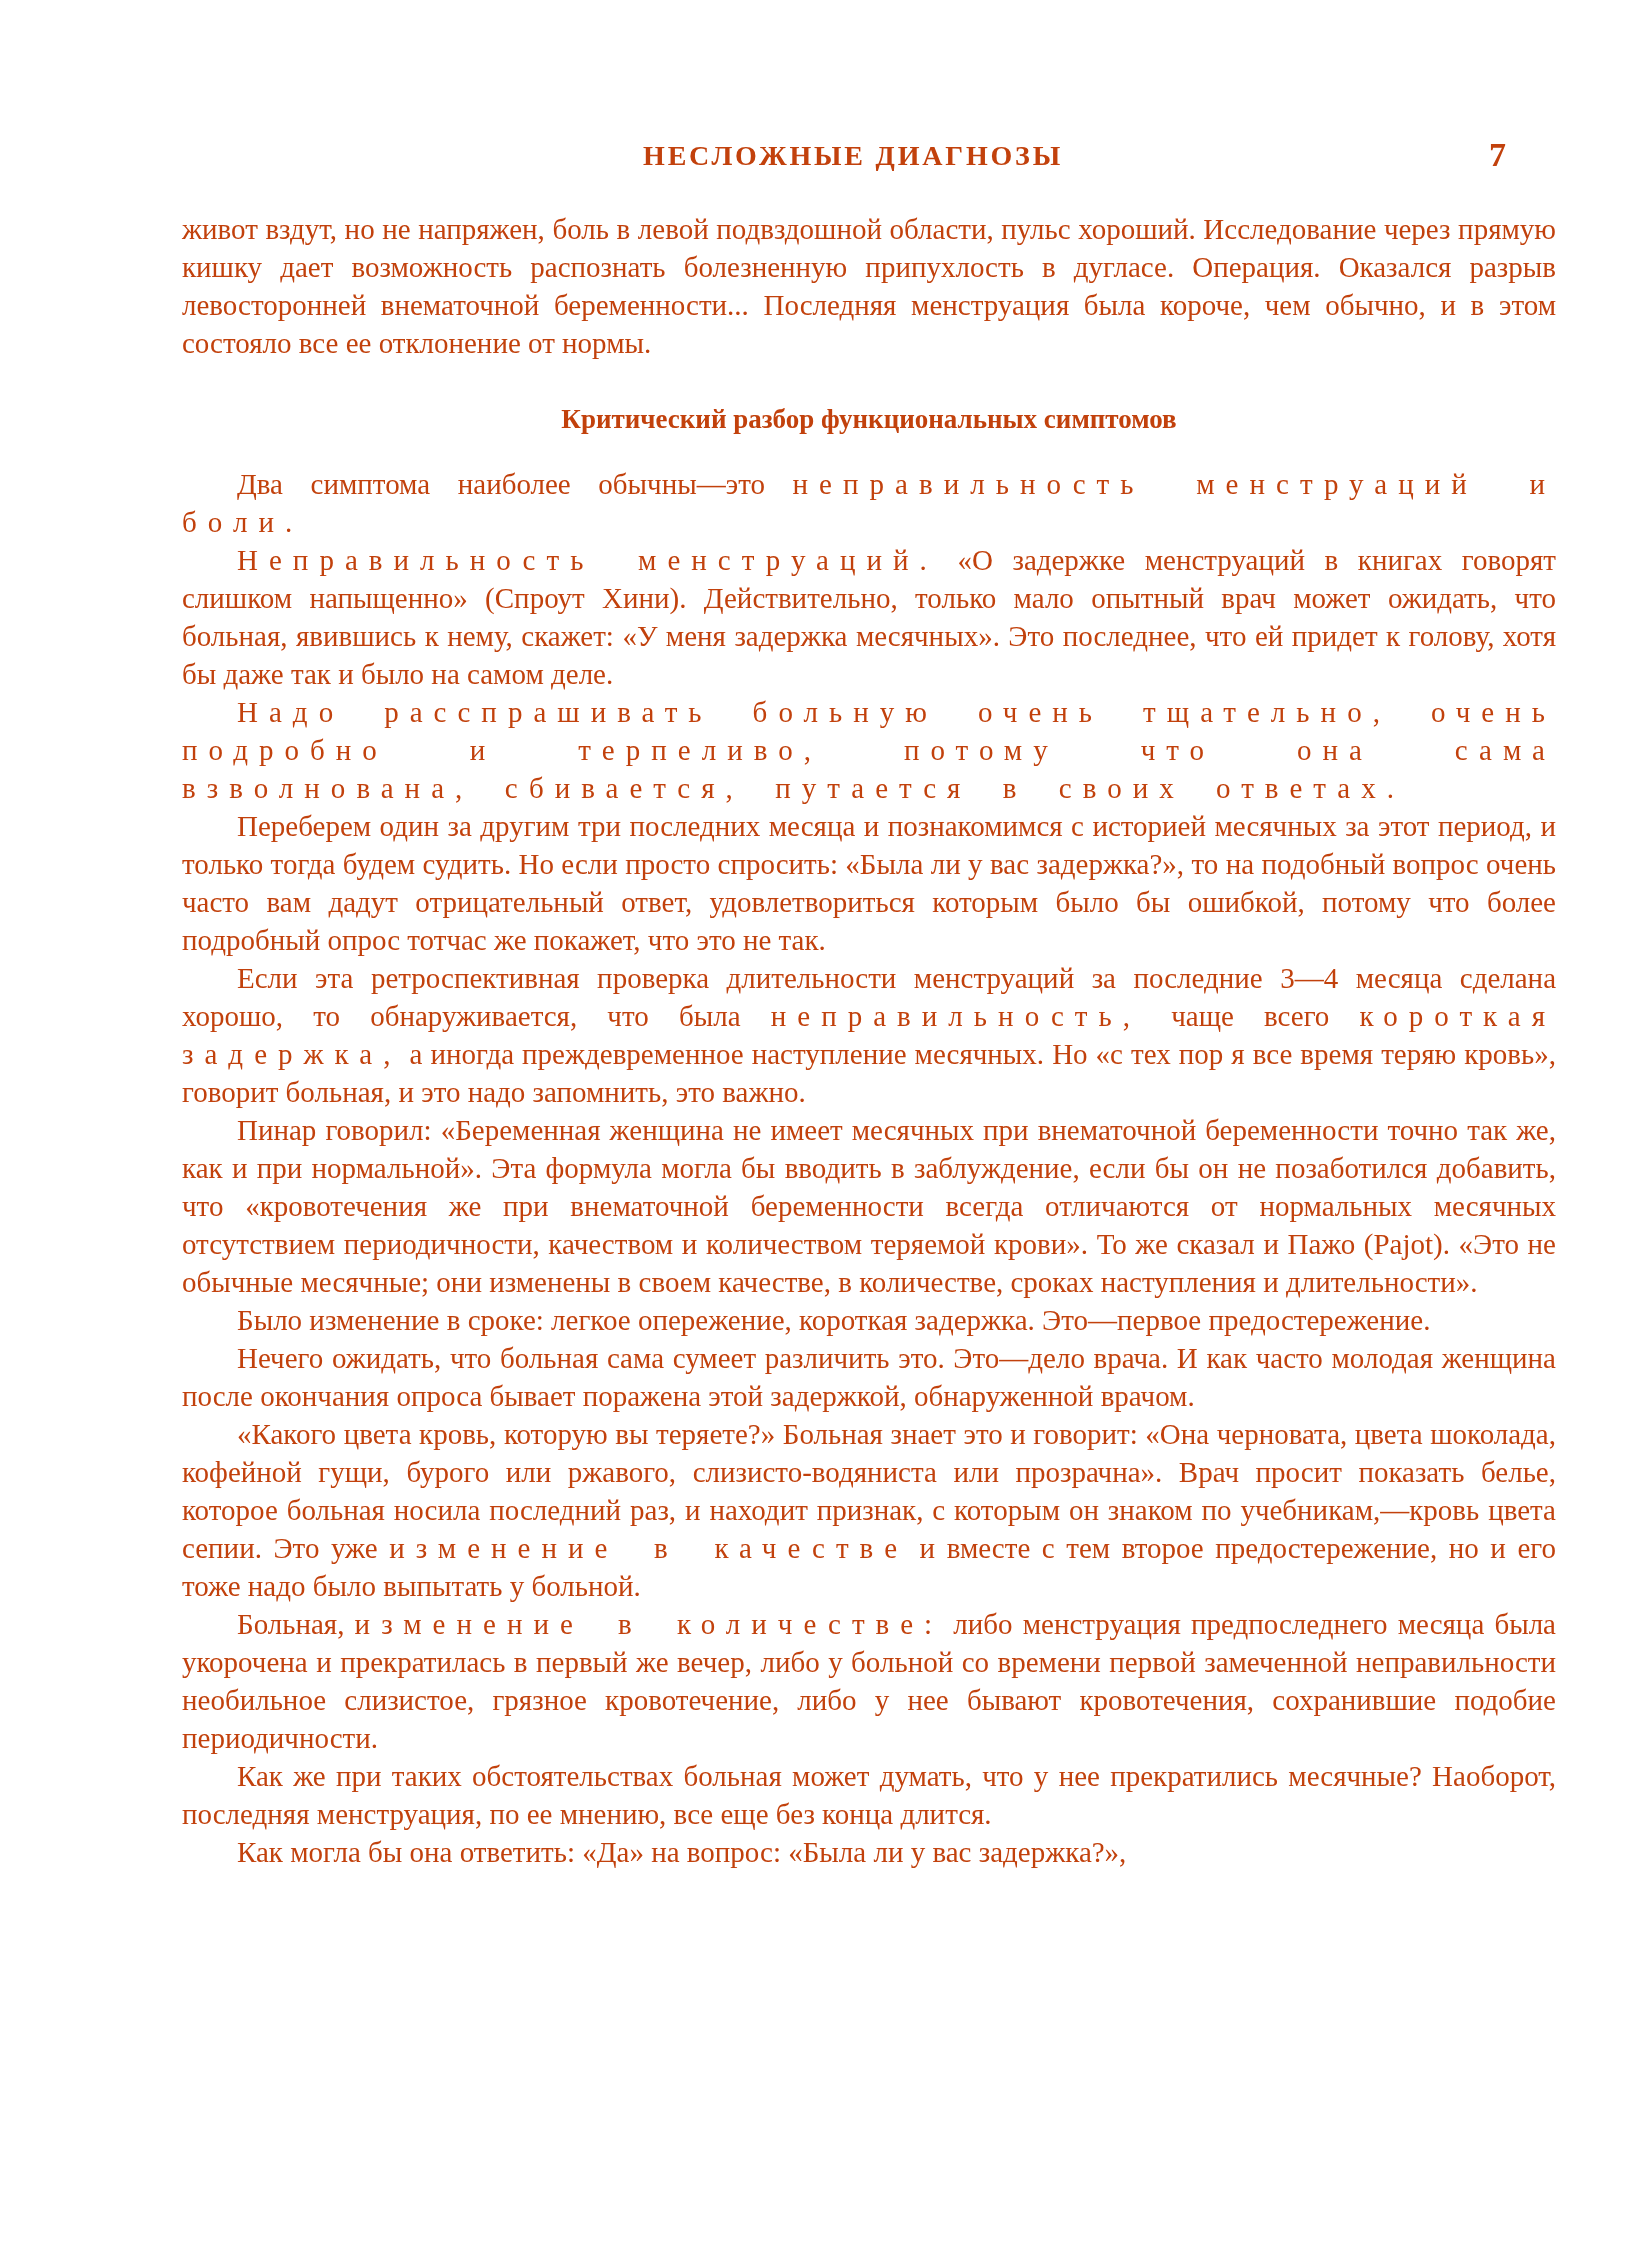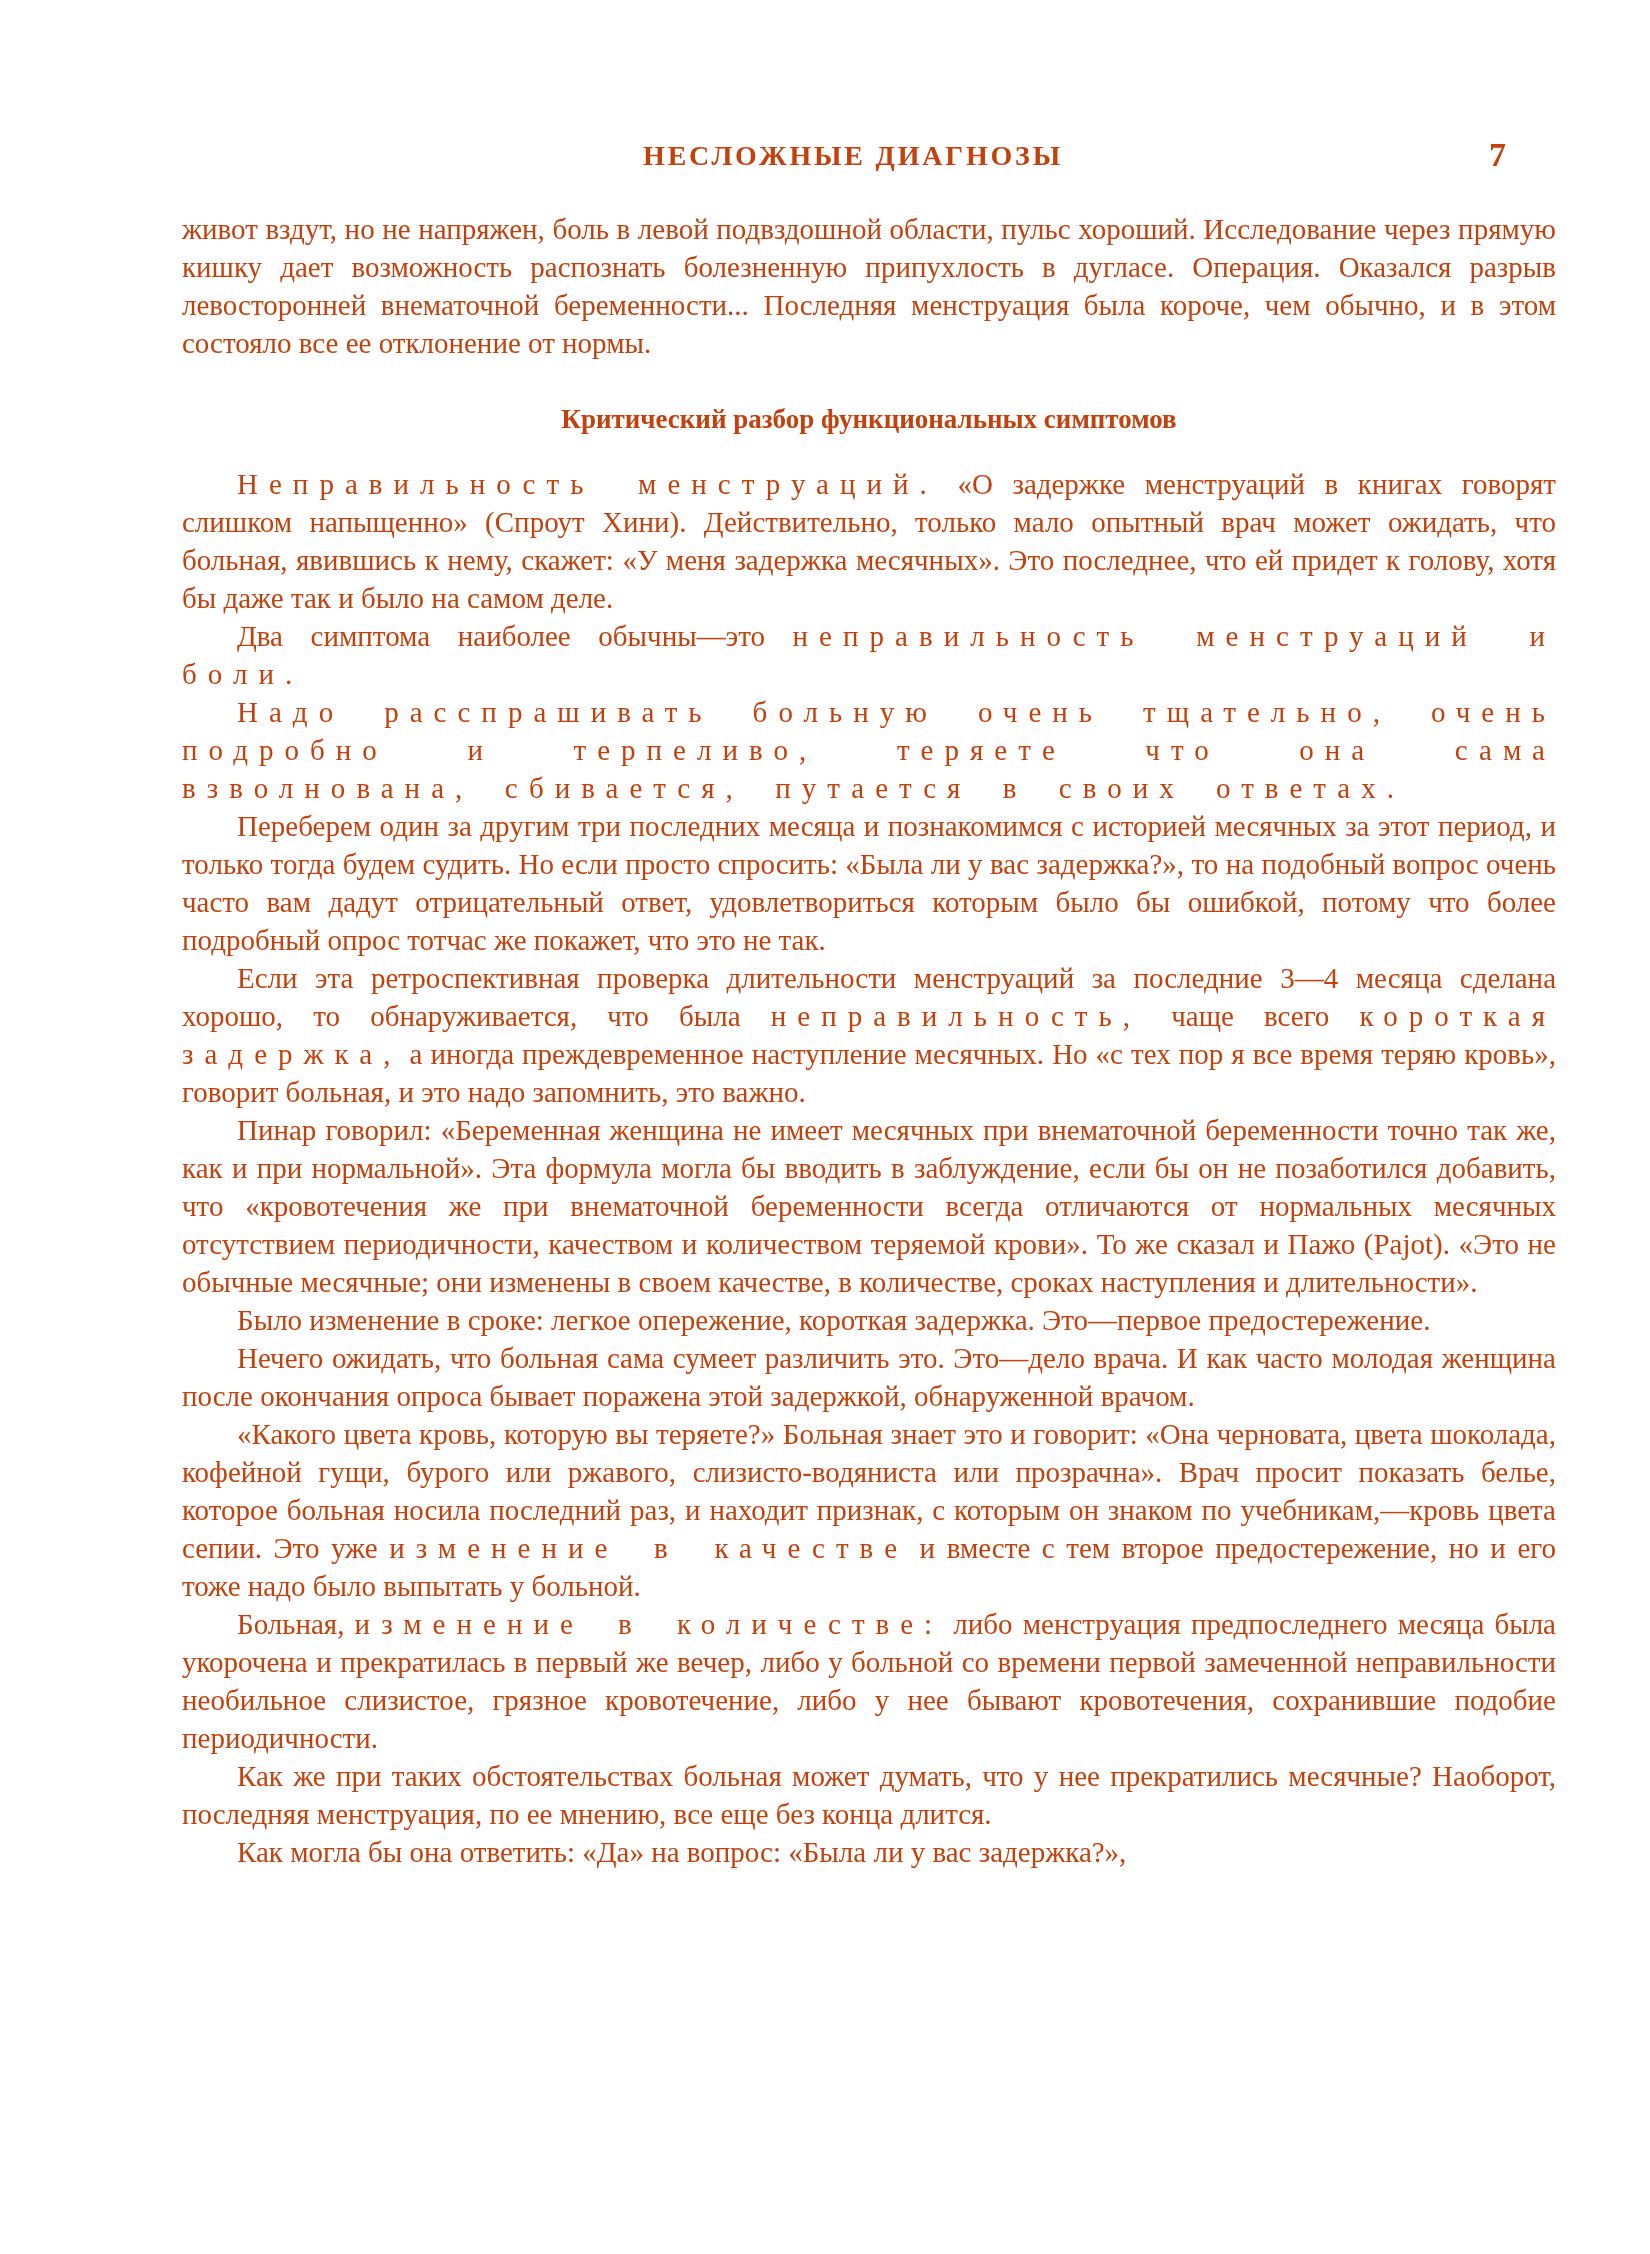--- a/index.html
+++ b/index.html
@@ -73,23 +73,23 @@
 
 <div class="page">
   <header class="pagehead">
     <div class="running-head">НЕСЛОЖНЫЕ ДИАГНОЗЫ</div>
     <div class="page-number">7</div>
   </header>
 
   <main class="text-block">
       <p class="para noindent"><span class="">живот вздут, но не напряжен, боль в левой подвздошной области, пульс хороший. Исследование через прямую кишку дает возможность распознать болезненную припухлость в дугласе. Операция. Оказался разрыв левосторонней внематочной беременности... Последняя менструация была короче, чем обычно, и в этом состояло все ее отклонение от нормы.</span></p>
       <h2 class="section-heading">Критический разбор функциональных симптомов</h2>
+      <p class="para"><span class="">Два симптома наиболее обычны—это </span><span class="spaced">неправильность менструаций и боли.</span></p>
       <p class="para"><span class="spaced">Неправильность менструаций.</span><span class=""> «О задержке менструаций в книгах говорят слишком напыщенно» (Спроут Хини). Действительно, только мало опытный врач может ожидать, что больная, явившись к нему, скажет: «У меня задержка месячных». Это последнее, что ей придет к голову, хотя бы даже так и было на самом деле.</span></p>
-      <p class="para"><span class="">Два симптома наиболее обычны—это </span><span class="spaced">неправильность менструаций и боли.</span></p>
-      <p class="para"><span class="spaced">Надо расспрашивать больную очень тщательно, очень подробно и терпеливо, теряете что она сама взволнована, сбивается, путается в своих ответах.</span></p>
+      <p class="para"><span class="spaced">Надо расспрашивать больную очень тщательно, очень подробно и терпеливо, потому что она сама взволнована, сбивается, путается в своих ответах.</span></p>
       <p class="para"><span class="">Переберем один за другим три последних месяца и познакомимся с историей месячных за этот период, и только тогда будем судить. Но если просто спросить: «Была ли у вас задержка?», то на подобный вопрос очень часто вам дадут отрицательный ответ, удовлетвориться которым было бы ошибкой, потому что более подробный опрос тотчас же покажет, что это не так.</span></p>
       <p class="para"><span class="">Если эта ретроспективная проверка длительности менструаций за последние 3—4 месяца сделана хорошо, то обнаруживается, что была </span><span class="spaced">неправильность,</span><span class=""> чаще всего </span><span class="spaced">короткая задержка,</span><span class=""> а иногда преждевременное наступление месячных. Но «с тех пор я все время теряю кровь», говорит больная, и это надо запомнить, это важно.</span></p>
       <p class="para"><span class="">Пинар говорил: «Беременная женщина не имеет месячных при внематочной беременности точно так же, как и при нормальной». Эта формула могла бы вводить в заблуждение, если бы он не позаботился добавить, что «кровотечения же при внематочной беременности всегда отличаются от нормальных месячных отсутствием периодичности, качеством и количеством теряемой крови». То же сказал и Пажо (Pajot). «Это не обычные месячные; они изменены в своем качестве, в количестве, сроках наступления и длительности».</span></p>
       <p class="para"><span class="">Было изменение в сроке: легкое опережение, короткая задержка. Это—первое предостережение.</span></p>
       <p class="para"><span class="">Нечего ожидать, что больная сама сумеет различить это. Это—дело врача. И как часто молодая женщина после окончания опроса бывает поражена этой задержкой, обнаруженной врачом.</span></p>
       <p class="para"><span class="">«Какого цвета кровь, которую вы теряете?» Больная знает это и говорит: «Она черновата, цвета шоколада, кофейной гущи, бурого или ржавого, слизисто-водяниста или прозрачна». Врач просит показать белье, которое больная носила последний раз, и находит признак, с которым он знаком по учебникам,—кровь цвета сепии. Это уже </span><span class="spaced">изменение в качестве</span><span class=""> и вместе с тем второе предостережение, но и его тоже надо было выпытать у больной.</span></p>
       <p class="para"><span class="">Больная, </span><span class="spaced">изменение в количестве:</span><span class=""> либо менструация предпоследнего месяца была укорочена и прекратилась в первый же вечер, либо у больной со времени первой замеченной неправильности необильное слизистое, грязное кровотечение, либо у нее бывают кровотечения, сохранившие подобие периодичности.</span></p>
       <p class="para"><span class="">Как же при таких обстоятельствах больная может думать, что у нее прекратились месячные? Наоборот, последняя менструация, по ее мнению, все еще без конца длится.</span></p>
       <p class="para"><span class="">Как могла бы она ответить: «Да» на вопрос: «Была ли у вас задержка?»,</span></p>
     </main>

